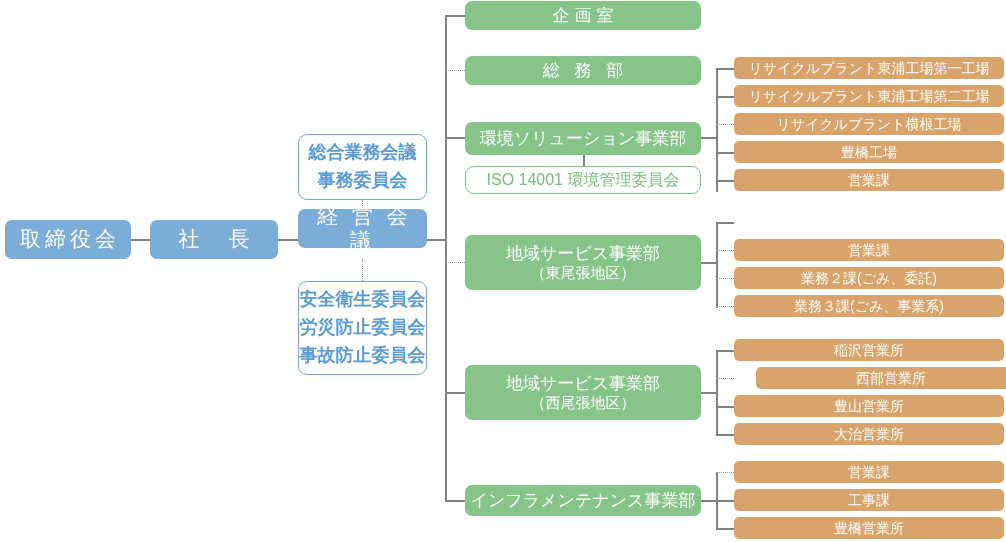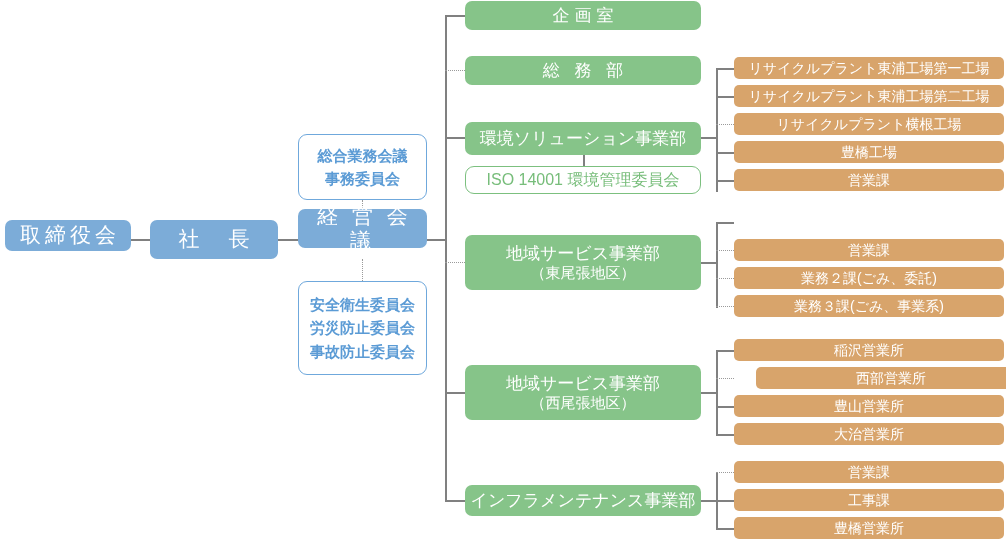--- a/index.html
+++ b/index.html
@@ -29,21 +29,21 @@
     font-size:21px;
     letter-spacing:4px;
     text-indent:4px;
   }
   
   .committee{
     background:#ffffff;
     border:1.5px solid #6fa8dc;
     border-radius:9px;
     color:#5b9bd5;
-    font-size:15px;
+    font-size:18px;
     font-weight:bold;
     letter-spacing:0px;
     flex-direction:column;
     justify-content:center;
   }
   .committee span{display:block;line-height:1.55;}
   
   .green{
     background:#86c489;
     color:#ffffff;
@@ -125,21 +125,21 @@
   <div class="dotline dot-h" style="left:716px;top:378px;width:18px;"></div>
   <div class="line hline" style="left:716px;top:406px;width:18px;"></div>
   <div class="line hline" style="left:716px;top:434px;width:18px;"></div>
 
   <div class="line hline" style="left:701px;top:500px;width:15px;"></div>
   <div class="line vline" style="left:716px;top:472px;height:58px;"></div>
   <div class="dotline dot-h" style="left:716px;top:472px;width:18px;"></div>
   <div class="line hline" style="left:716px;top:500px;width:18px;"></div>
   <div class="line hline" style="left:716px;top:528px;width:18px;"></div>
 
-  <div class="node blue" style="left:5px;top:220px;width:126px;height:31px;">
+  <div class="node blue" style="left:5px;top:220px;width:126px;height:39px;">
     <span>取締役会</span>
   </div>
 
   <div class="node blue" style="left:150px;top:220px;width:128px;height:39px;">
     <span>社　長</span>
   </div>
 
   <div class="node blue" style="left:298px;top:209px;width:129px;height:39px;">
     <span>経 営 会 議</span>
   </div>

